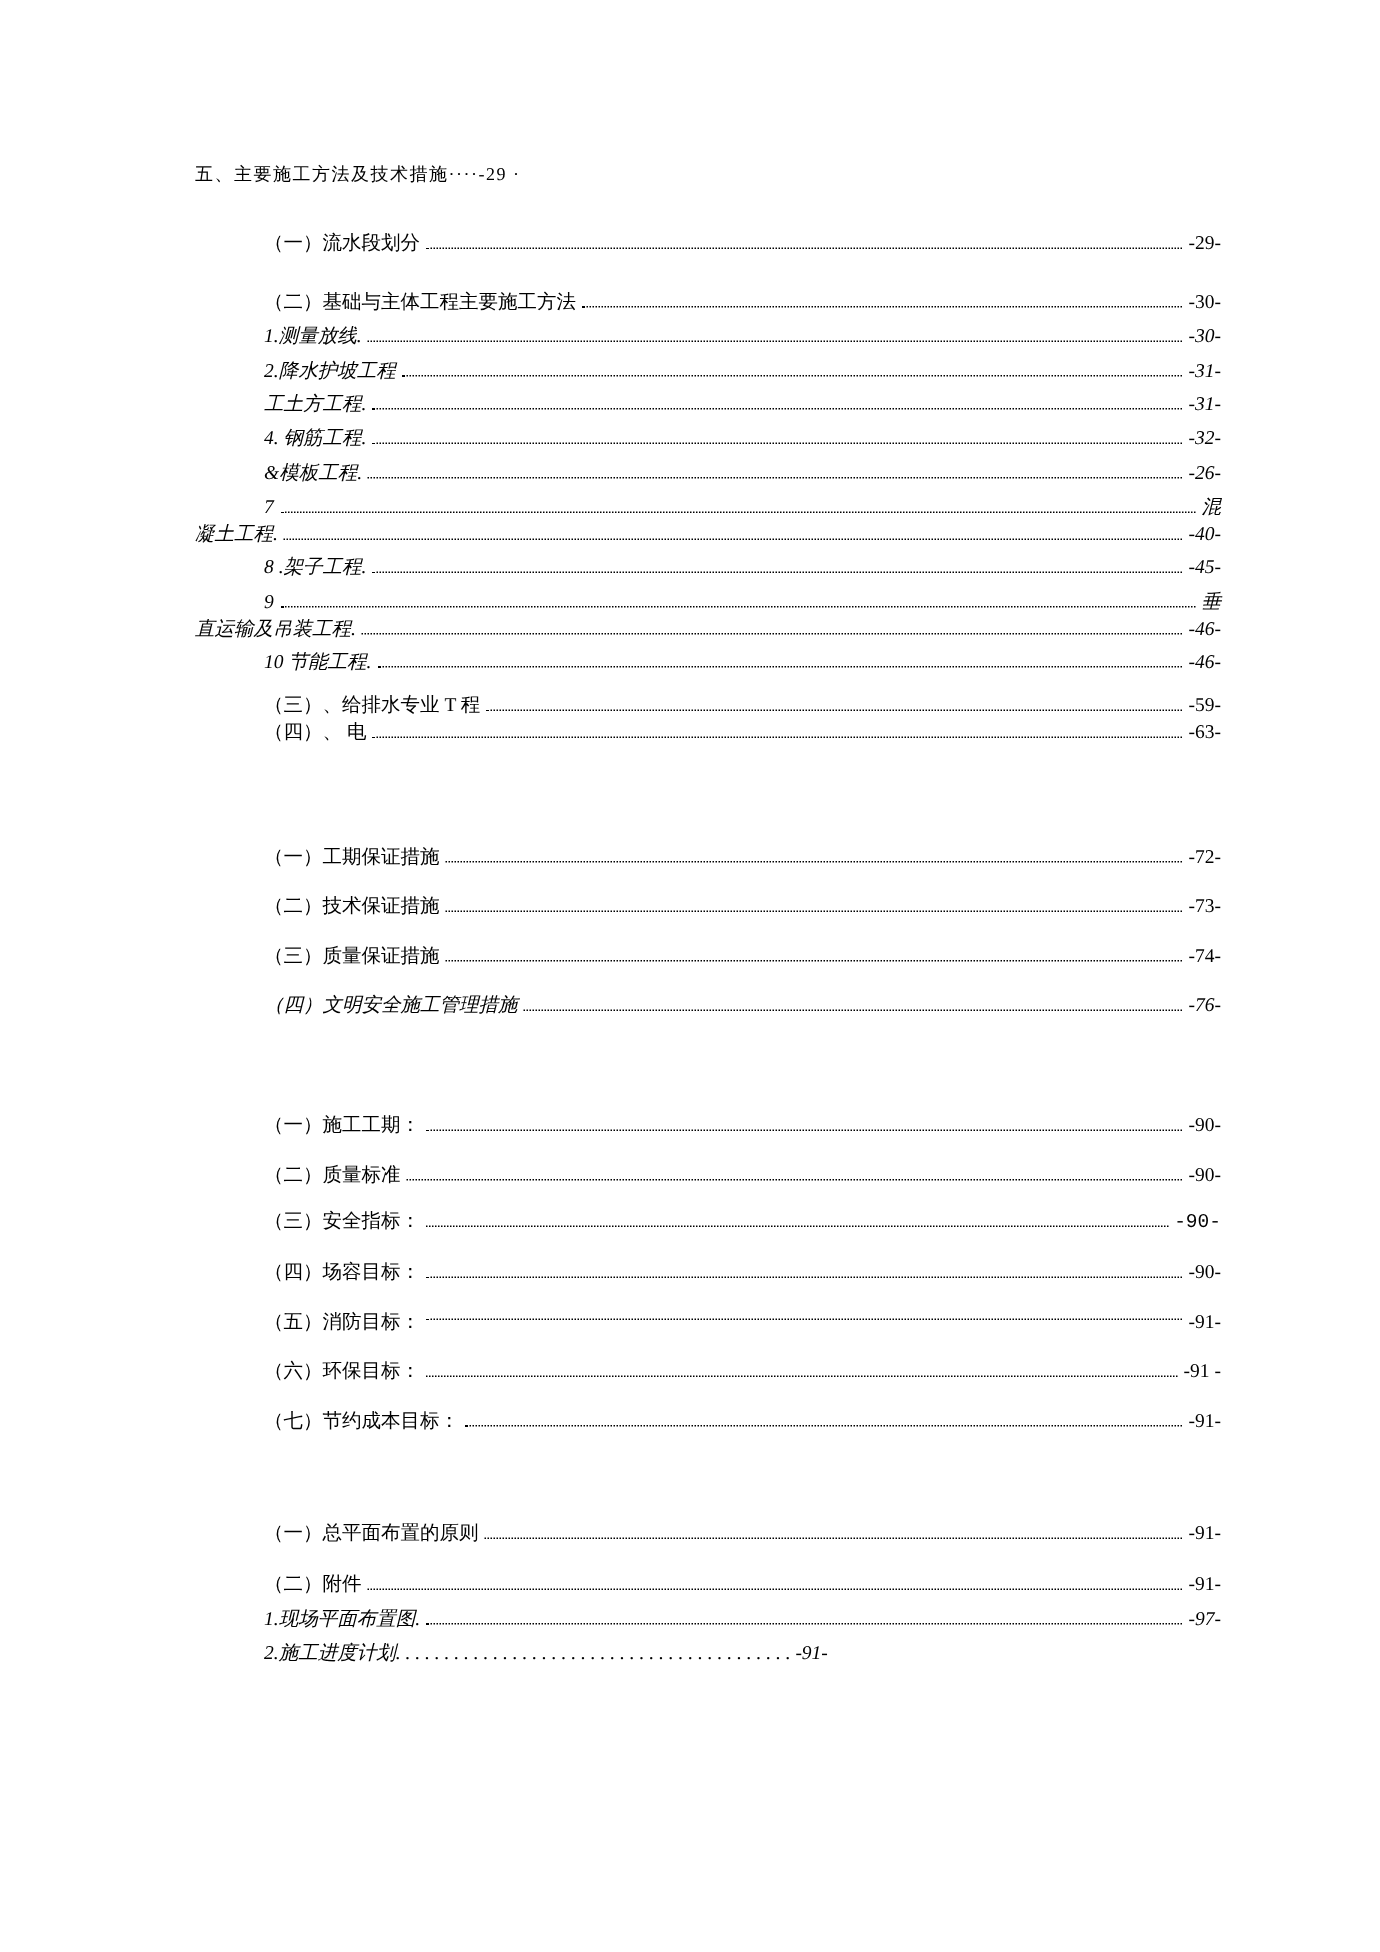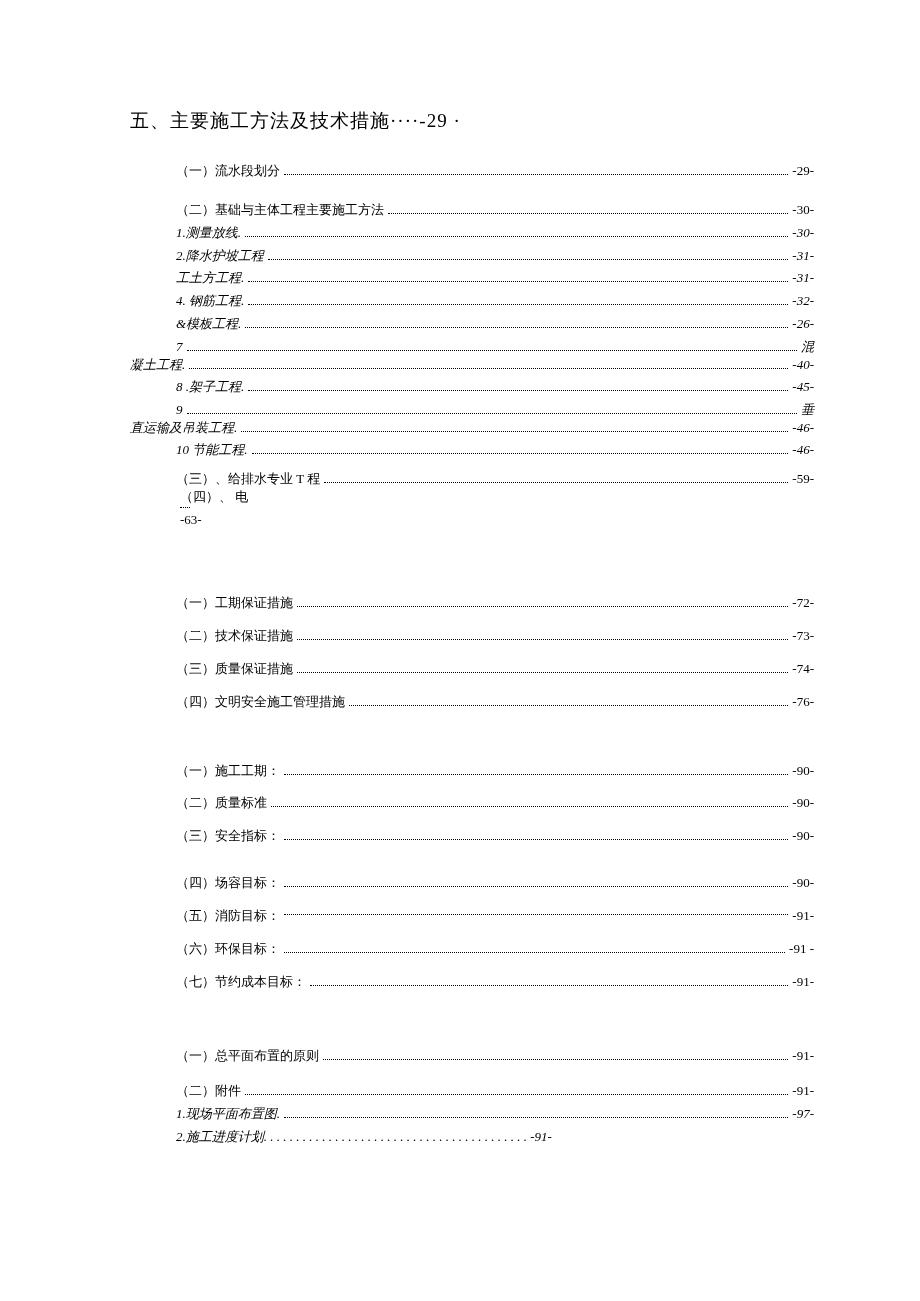--- a/index.html
+++ b/index.html
@@ -10,21 +10,21 @@
     background: #fff;
     font-family: "SimSun", "宋体", serif;
     font-size: 13px;
     color: #000;
     box-sizing: border-box;
     padding-top: 108px;
     padding-left: 130px;
     padding-right: 106px;
   }
   .section-title {
-    font-size: 19px;
+    font-size: 12px;
     margin-bottom: 28px;
     letter-spacing: 1px;
   }
   .toc-line {
     display: flex;
     align-items: baseline;
     white-space: nowrap;
     margin-bottom: 4px;
     line-height: 1.45;
   }
@@ -147,21 +147,21 @@
       <span class="toc-page">-46-</span>
     </div>
   </div>
 <div class="gap-sm"></div>
 <div id="g1c">
     <div class="toc-line indent-1" style="margin-bottom: 0;">
       <span class="toc-label">（三）、给排水专业 T 程</span>
       <span class="toc-dots"></span>
       <span class="toc-page">-59-</span>
     </div>
-    <div class="toc-line indent-1" style="margin-bottom: 14px; flex-direction: column;">
+    <div class="toc-line indent-1" style="margin-bottom: 14px;">
       <span class="toc-label">（四）、 电</span>
       <span class="toc-dots"></span>
       <span class="toc-page">-63-</span>
     </div>
   </div>
 
 <div class="gap-lg"></div>
 <div id="g2">
     <div class="toc-line indent-1" style="margin-bottom: 14px;">
       <span class="toc-label">（一）工期保证措施</span>
@@ -171,40 +171,40 @@
     <div class="toc-line indent-1" style="margin-bottom: 14px;">
       <span class="toc-label">（二）技术保证措施</span>
       <span class="toc-dots"></span>
       <span class="toc-page">-73-</span>
     </div>
     <div class="toc-line indent-1" style="margin-bottom: 14px;">
       <span class="toc-label">（三）质量保证措施</span>
       <span class="toc-dots"></span>
       <span class="toc-page">-74-</span>
     </div>
-    <div class="toc-line indent-1" style="margin-bottom: 0;">
+    <div class="toc-line indent-1" style="margin-bottom: 11px; font-style: italic;">
       <span class="toc-label">（四）文明安全施工管理措施</span>
       <span class="toc-dots"></span>
       <span class="toc-page">-76-</span>
     </div>
   </div>
 
 <div class="gap-lg"></div>
 <div id="g3">
     <div class="toc-line indent-1" style="margin-bottom: 14px;">
       <span class="toc-label">（一）施工工期：</span>
       <span class="toc-dots"></span>
       <span class="toc-page">-90-</span>
     </div>
     <div class="toc-line indent-1" style="margin-bottom: 14px;">
       <span class="toc-label">（二）质量标准</span>
       <span class="toc-dots"></span>
       <span class="toc-page">-90-</span>
     </div>
-    <div class="toc-line indent-1" style="margin-bottom: 28px;">
+    <div class="toc-line indent-1" style="margin-bottom: 14px; font-family: Liberation Mono, monospace;">
       <span class="toc-label">（三）安全指标：</span>
       <span class="toc-dots"></span>
       <span class="toc-page">-90-</span>
     </div>
     <div class="toc-line indent-1" style="margin-bottom: 14px;">
       <span class="toc-label">（四）场容目标：</span>
       <span class="toc-dots"></span>
       <span class="toc-page">-90-</span>
     </div>
     <div class="toc-line indent-1" style="margin-bottom: 14px; align-items: center;">

